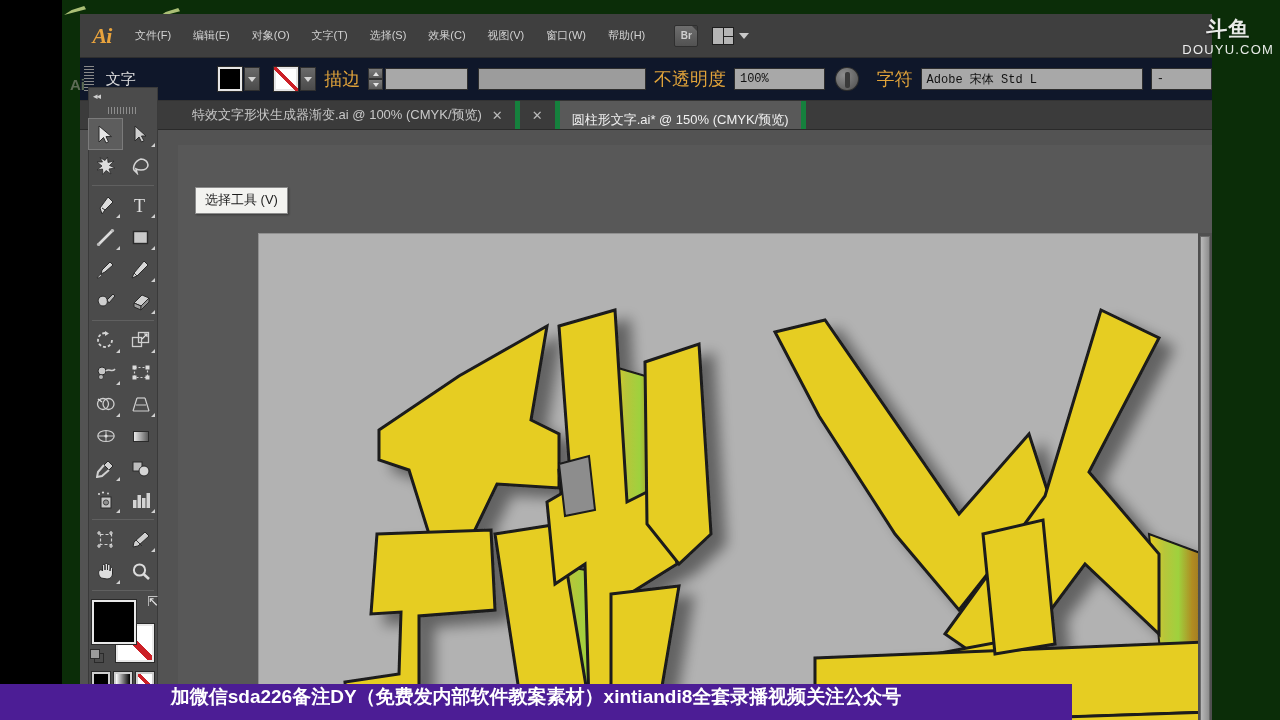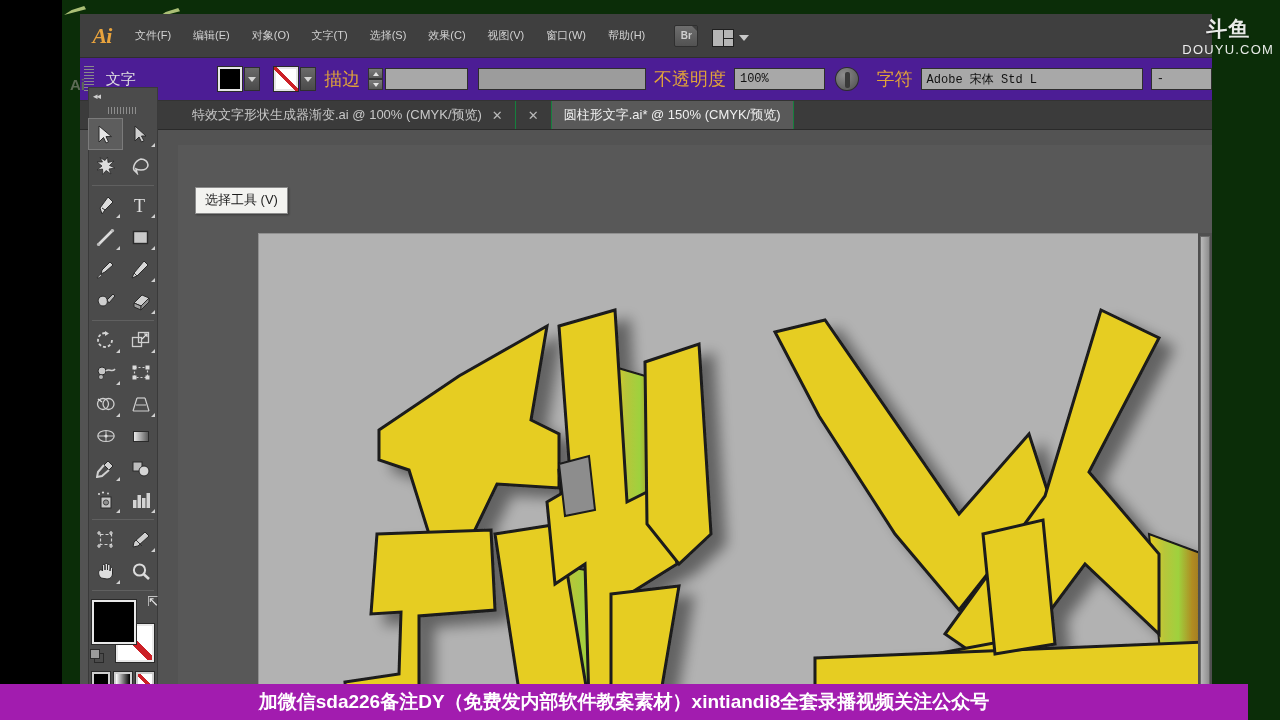--- a/index.html
+++ b/index.html
@@ -31,40 +31,40 @@
   }
   #ai-logo {
     width:44px; text-align:center; color:#e8a33d; font-size:22px;
     font-weight:bold; font-style:italic; letter-spacing:-1px;
     font-family:"Liberation Serif",serif;
   }
   .menu-item {
     color:#d2d2d2; font-size:11px; padding:6px 11px; white-space:nowrap;
     cursor:default;
   }
-  #menu-right { margin-left:18px; display:flex; align-items:flex-end; gap:14px; }
+  #menu-right { margin-left:18px; display:flex; align-items:center; gap:14px; }
   .mb-icon {
     width:24px; height:22px; background:linear-gradient(#6e6e6e,#525252);
     border:1px solid #2f2f2f; border-radius:2px; position:relative;
     display:flex; align-items:center; justify-content:center;
     color:#cfcfcf; font-size:10px; font-weight:bold;
   }
   .mb-icon.fold::after{
     content:""; position:absolute; right:0; top:0; border-width:0 5px 5px 0;
     border-style:solid; border-color:transparent #3f3f3f transparent transparent;
   }
   .arrange-grid { width:22px;height:18px;border:1px solid #1f1f1f;background:#b5b5b5; position:relative;}
   .arrange-grid::before{content:"";position:absolute;left:50%;top:0;width:1px;height:100%;background:#1f1f1f;}
   .arrange-grid::after{content:"";position:absolute;left:50%;top:50%;width:50%;height:1px;background:#1f1f1f;}
   .caret-dn { width:0;height:0;border-left:5px solid transparent;border-right:5px solid transparent;
               border-top:6px solid #c9c9c9; }
 
   
   #optionsbar {
-    height:43px; background:#4c1d95; border-bottom:1px solid #333;
+    height:43px; background:#0f172a; border-bottom:1px solid #333;
     display:flex; align-items:center; padding-left:4px; gap:0;
   }
   .grip { width:10px; height:26px; margin-right:6px;
     background-image:repeating-linear-gradient(to bottom,#8a8a8a 0 1px,transparent 1px 3px);
     background-size:4px 100%; background-repeat:repeat-x; background-position:2px 0;
   }
   #tool-label { color:#e0e0e0; font-size:15px; width:120px; padding-left:6px; }
   .swatch-group { display:flex; align-items:center; }
   .swatch {
     width:24px; height:24px; border:2px solid #e6e6e6; background:#000;
@@ -104,23 +104,23 @@
     background:#3a3a3a; border-radius:2px; }
 
   
   #tabbar {
     height:29px; background:#3b3b3b; display:flex; align-items:stretch;
     border-bottom:1px solid #2a2a2a; padding-left:100px;
   }
   .doc-tab {
     display:flex; align-items:center; gap:10px; padding:0 12px;
     color:#c8c8c8; font-size:13px; white-space:nowrap;
-    border-right:1px solid #15803d; background:#3b3b3b; cursor:default;
-  }
-  .doc-tab.active { background:#595959; color:#f0f0f0; }
+    border-right:5px solid #15803d; background:#3b3b3b; cursor:default;
+  }
+  .doc-tab.active { background:#595959; color:#f0f0f0;align-items:flex-end; }
   .tab-x { color:#b9b9b9; font-size:13px; line-height:1; }
 
   
   #toolspanel {
     position:absolute; left:8px; top:73px; width:70px; height:633px;
     background:#4b4b4b; border:1px solid #3a3a3a; z-index:6;
     display:flex; flex-direction:column; align-items:center;
   }
   #tp-header { width:100%; height:16px; display:flex; align-items:center; padding-left:4px; }
   #tp-header .dchev { color:#cfcfcf; font-size:9px; letter-spacing:-1px; }
@@ -198,22 +198,22 @@
                  text-shadow:0 1px 2px rgba(0,0,0,.6); }
   #douyu .dom  { font-size:13px; letter-spacing:1.2px; margin-top:3px; }
 
   #ai-ghost {
     position:absolute; left:70px; top:76px; color:#5c6b55; font-size:15px;
     font-weight:bold; z-index:2;
   }
 
   
   #subtitle {
-    position:absolute; left:0; bottom:0; width:1248px; height:36px; z-index:40;
-    background:#a21caf; display:flex; align-items:center; justify-content:center;
+    position:absolute; left:0; bottom:0; width:1072px; height:36px; z-index:40;
+    background:#4c1d95; display:flex; align-items:flex-start; justify-content:center;
   }
   #subtitle span {
     color:#ffffff; font-size:19px; font-weight:bold; white-space:nowrap;
     font-family:"Liberation Sans","DejaVu Sans",sans-serif;
   }
 </style>
 </head>
 <body>
 
 <div id="screen">

